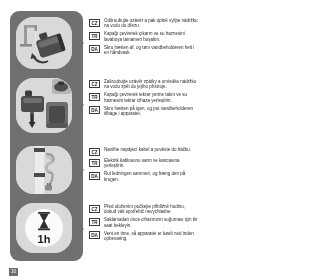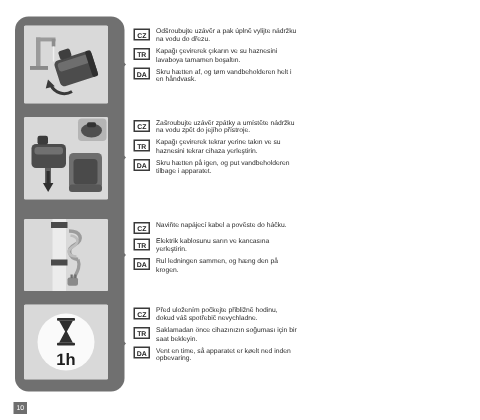--- a/index.html
+++ b/index.html
@@ -38,21 +38,21 @@
   .step-2 { top: 78px;  height: 60px; }
   .step-3 { top: 146px; height: 53px; }
   .step-4 { top: 203px; height: 56px; }
 
   
   .tile {
     position: relative;
     margin-left: 16px;
     width: 56px;
     background: #d9d9d9;
-    border-radius: 1px;
+    border-radius: 18px;
     box-sizing: border-box;
     overflow: hidden;
     flex: 0 0 auto;
   }
   .step-1 .tile { height: 52px; }
   .step-2 .tile { height: 55px; }
   .step-3 .tile { height: 48px; }
   .step-4 .tile { height: 50px; }
 
   .tile svg { display: block; width: 100%; height: 100%; }

